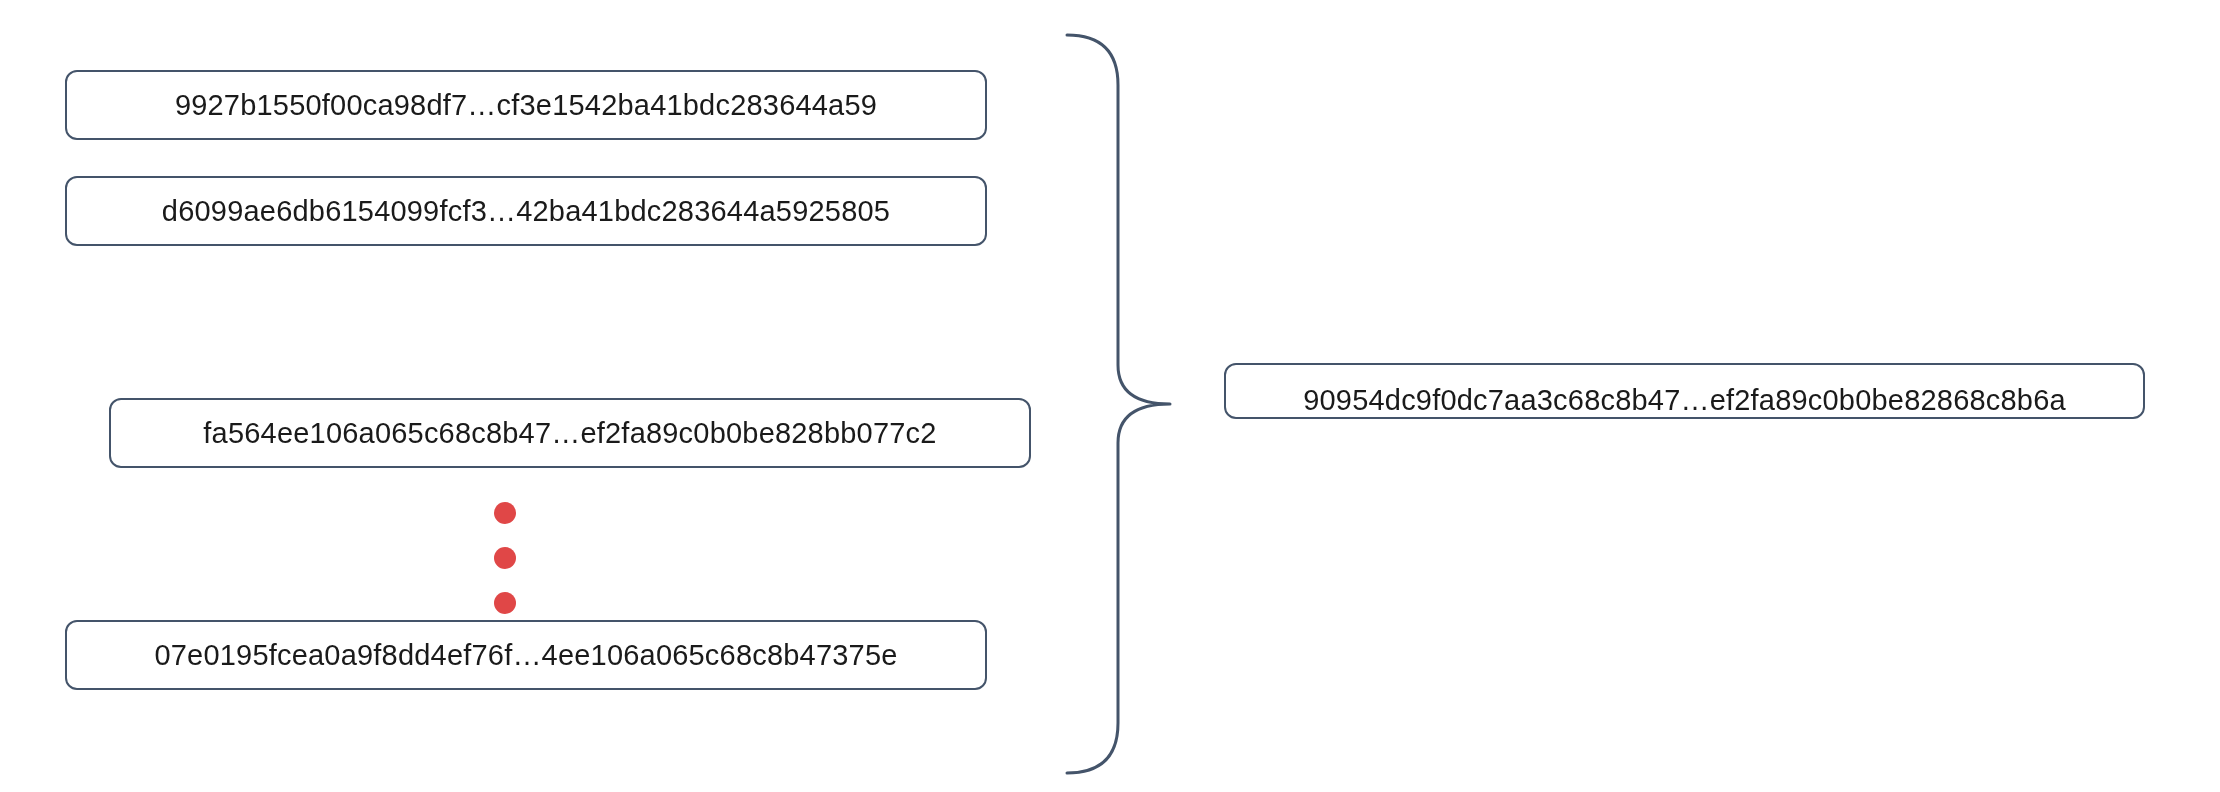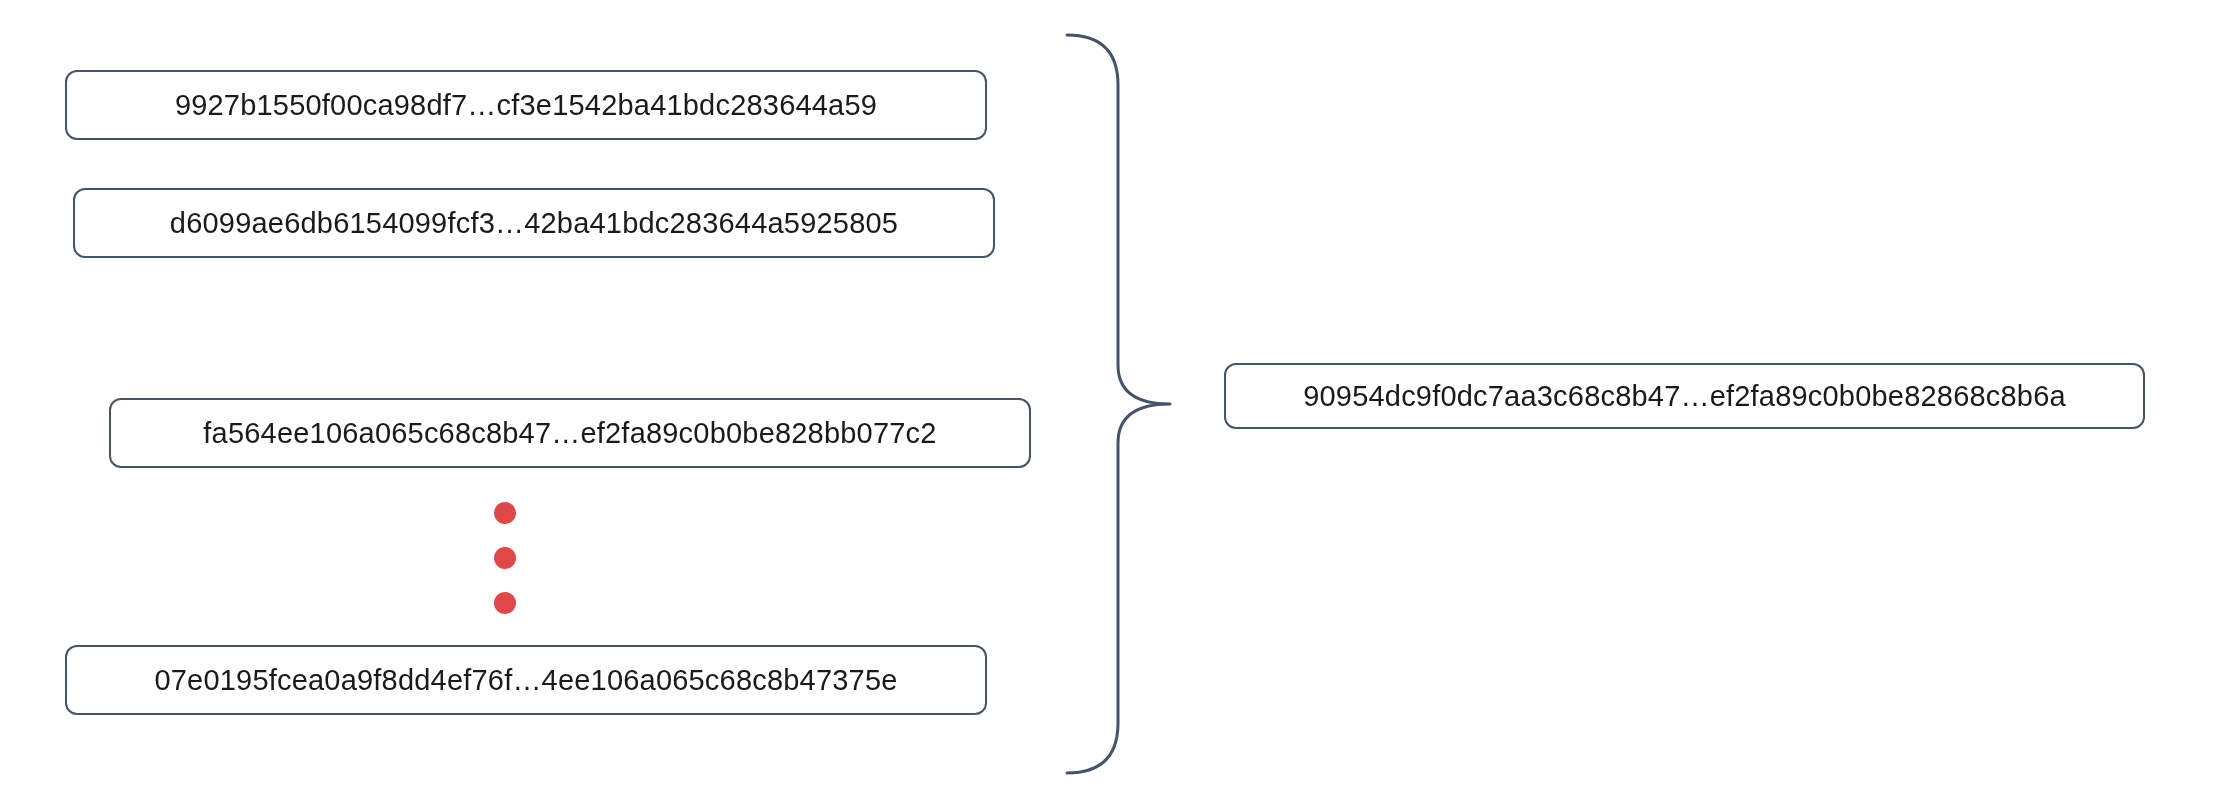--- a/index.html
+++ b/index.html
@@ -32,29 +32,30 @@
     align-items: center;
     justify-content: center;
   }
   .hash-box span {
     font-size: 29px;
     color: var(--text);
     letter-spacing: 0.2px;
     white-space: nowrap;
   }
   .box-0 { top: 70px; }
-  .box-1 { top: 188px; margin-left: 8px; }
+  .box-1 { top: 176px; }
   .box-2 { top: 290px; }
   .box-3 { top: 398px; margin-left: 44px; }
-  .box-4 { top: 645px; }
+  .box-4 { top: 620px; }
   .result-box {
     left: 1224px;
     top: 363px;
     width: 921px;
-    height: 66px;
+    height: 56px;
+    align-items: flex-end;
   }
   .dot {
     position: absolute;
     left: 494px;
     width: 22px;
     height: 22px;
     border-radius: 50%;
     background: var(--dots);
   }
   .dot-0 { top: 502px; }

